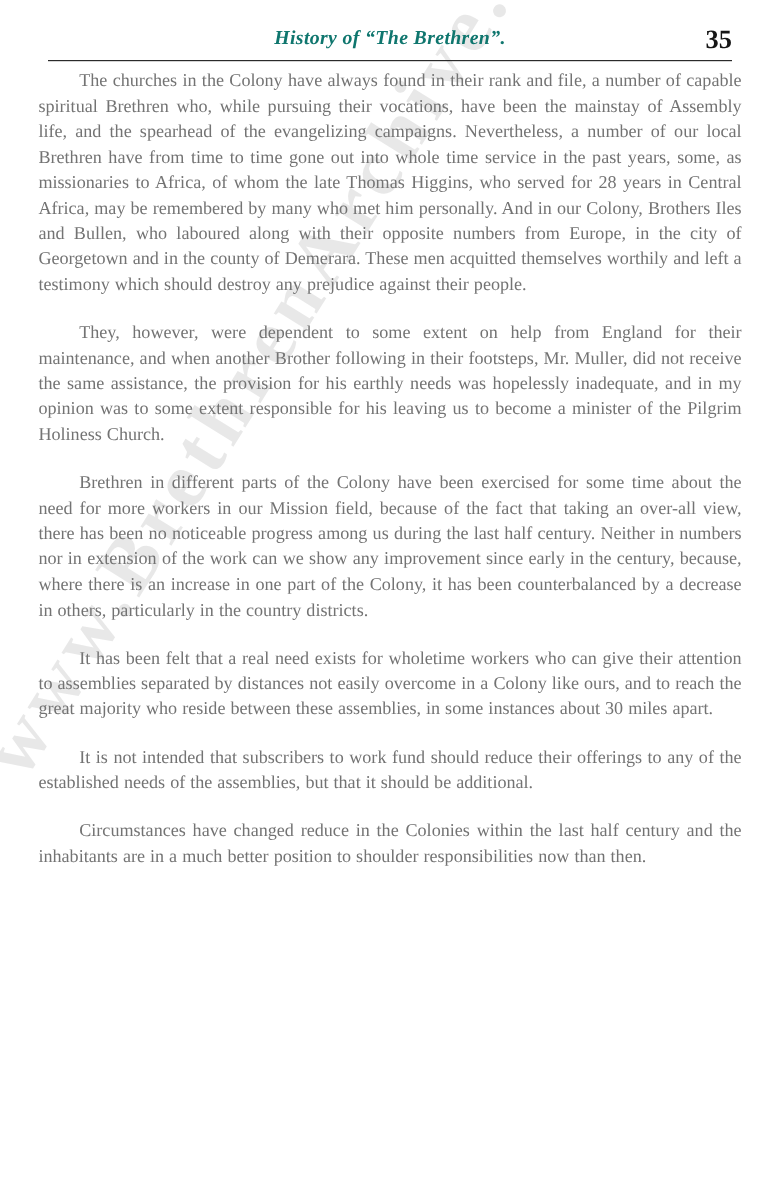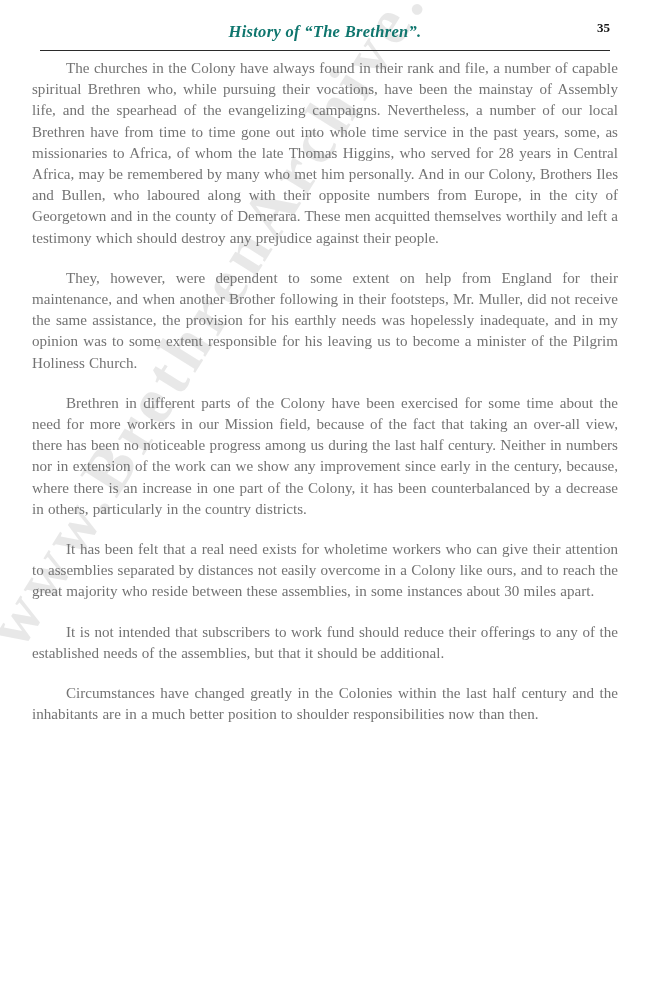--- a/index.html
+++ b/index.html
@@ -69,21 +69,21 @@
     font-style: italic;
     font-size: 16.5px;
     font-weight: bold;
     letter-spacing: 0.3px;
     color: #0f766e;
   }
   .page-number {
     position: absolute;
     right: 0;
     top: -2px;
-    font-size: 13px;
+    font-size: 22px;
     font-weight: bold;
     color: #161616;
   }
 
   .body-text {
     position: absolute;
     top: 58px;
     left: 32px;
     width: 586px;
     z-index: 8;
@@ -112,20 +112,20 @@
     <div class="page-number">35</div>
     <div class="header-rule"></div>
   </div>
 
   <div class="body-text">
     <p class="para">The churches in the Colony have always found in their rank and file, a number of capable spiritual Brethren who, while pursuing their vocations, have been the mainstay of Assembly life, and the spearhead of the evangelizing campaigns.  Nevertheless, a number of our local Brethren have from time to time gone out into whole time service in the past years, some, as missionaries to Africa, of whom the late Thomas Higgins, who served for 28 years in Central Africa, may be remembered by many who met him personally.  And in our Colony, Brothers Iles and Bullen, who laboured along with their opposite numbers from Europe, in the city of Georgetown and in the county of Demerara.  These men acquitted themselves worthily and left a testimony which should destroy any prejudice against their people.</p>
     <p class="para">They, however, were dependent to some extent on help from England for their maintenance, and when another Brother following in their footsteps, Mr. Muller, did not receive the same assistance, the provision for his earthly needs was hopelessly inadequate, and in my opinion was to some extent responsible for his leaving us to become a minister of the Pilgrim Holiness Church.</p>
     <p class="para">Brethren in different parts of the Colony have been exercised for some time about the need for more workers in our Mission field, because of the fact that taking an over-all view, there has been no noticeable progress among us during the last half century.  Neither in numbers nor in extension of the work can we show any improvement since early in the century, because, where there is an increase in one part of the Colony, it has been counterbalanced by a decrease in others, particularly in the country districts.</p>
     <p class="para">It has been felt that a real need exists for wholetime workers who can give their attention to assemblies separated by distances not easily overcome in a Colony like ours, and to reach the great majority who reside between these assemblies, in some instances about 30 miles apart.</p>
     <p class="para">It is not intended that subscribers to work fund should reduce their offerings to any of the established needs of the assemblies, but that it should be additional.</p>
-    <p class="para">Circumstances have changed greatly in the Colonies within the last half century and the inhabitants are in a much better position to shoulder responsibilities now than then.</p>
+    <p class="para">Circumstances have changed reduce in the Colonies within the last half century and the inhabitants are in a much better position to shoulder responsibilities now than then.</p>
   </div>
 
   <div class="watermark">
     <span>www.BrethrenArchive.org</span>
   </div>
 
 </div>
 
 </body></html>

